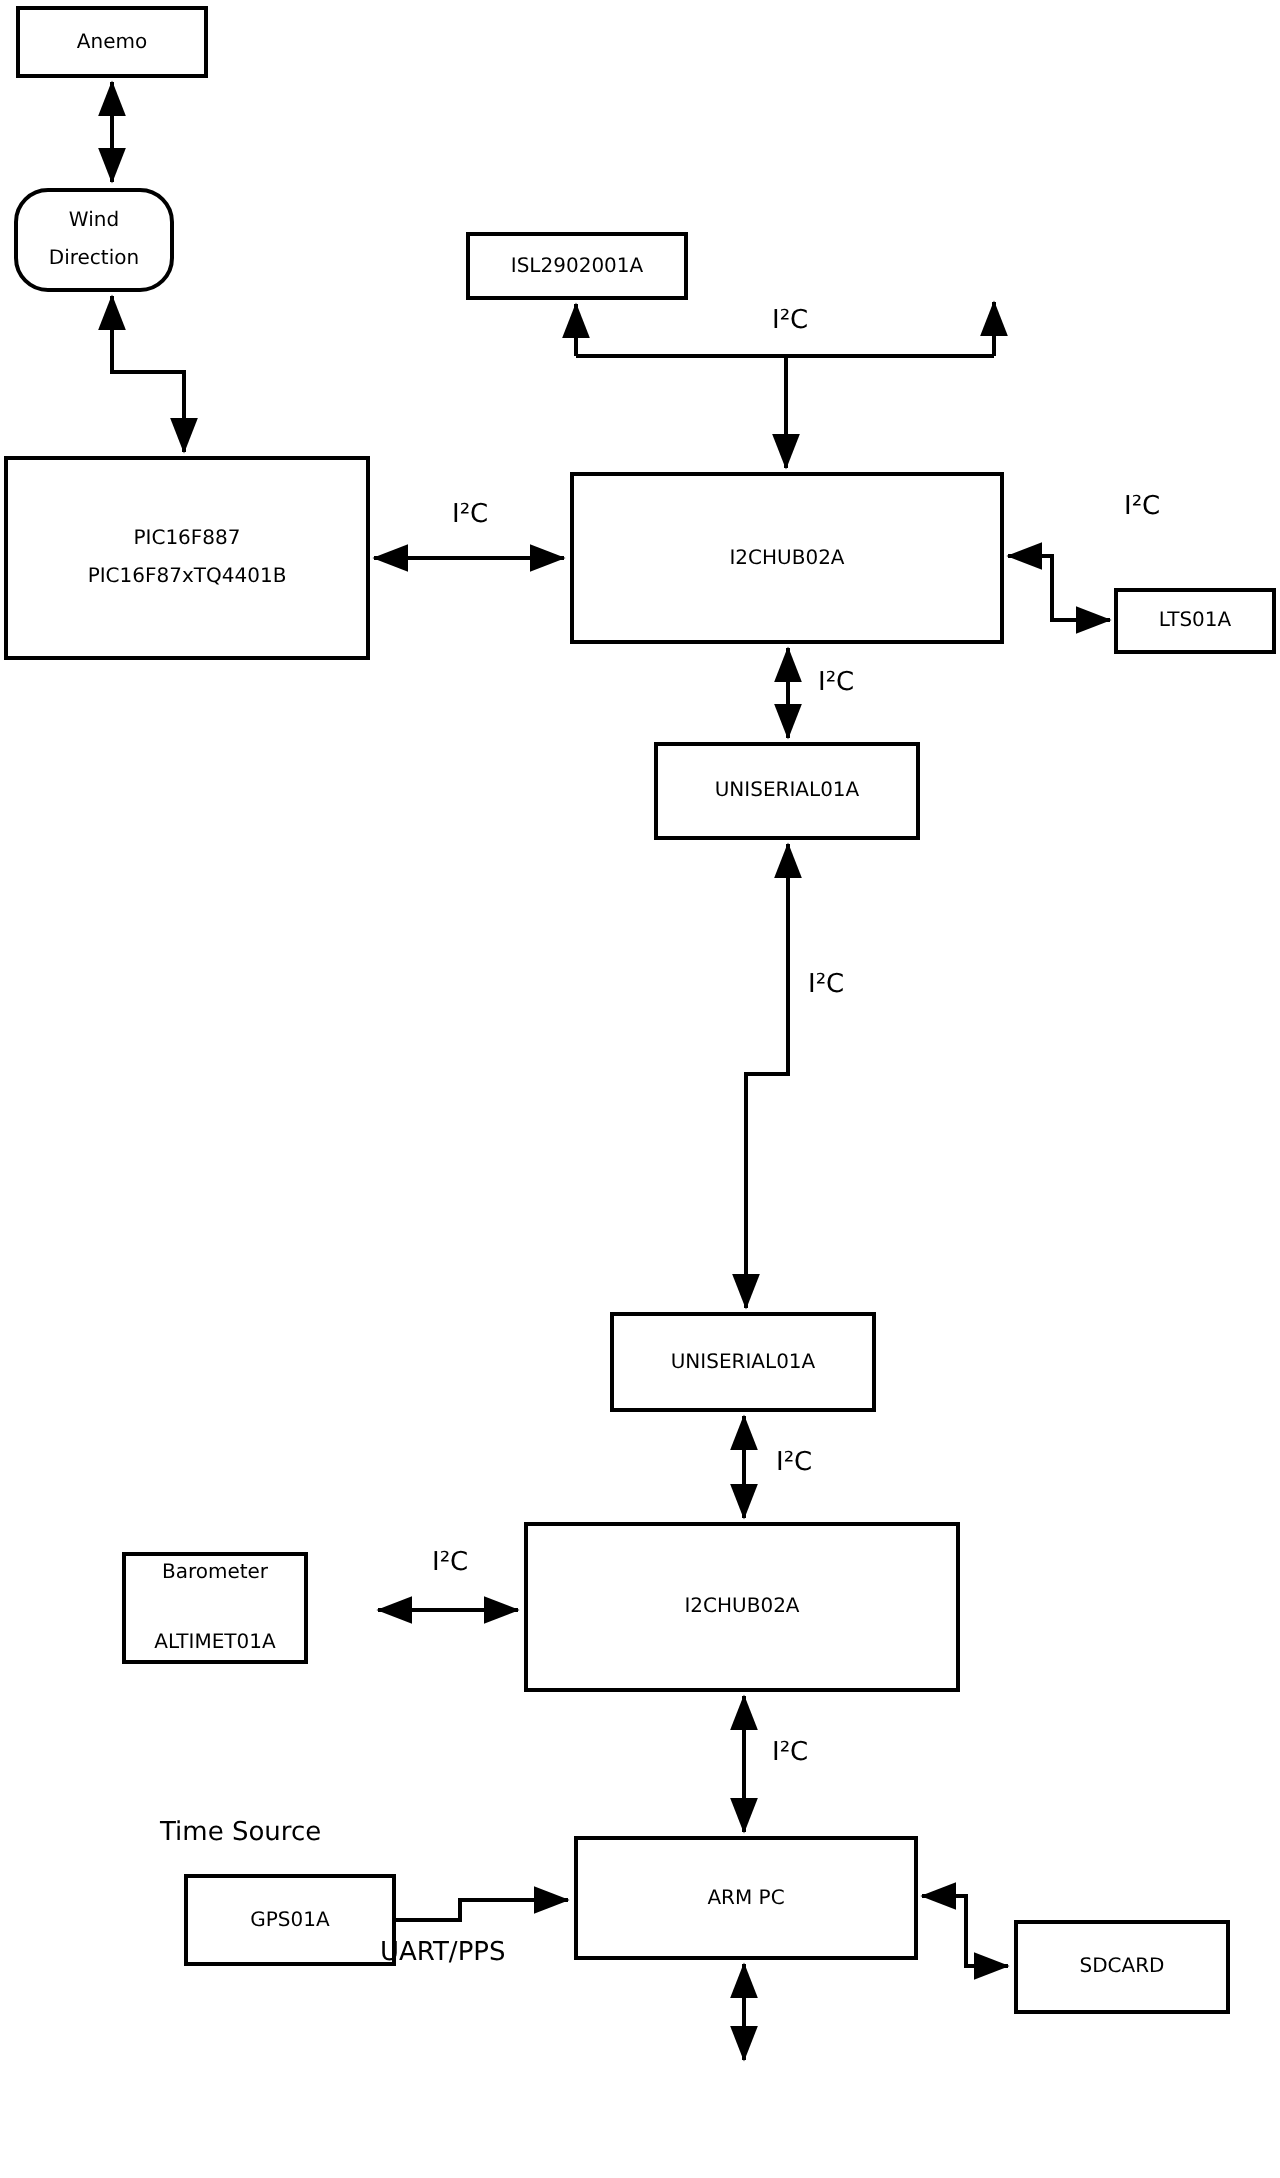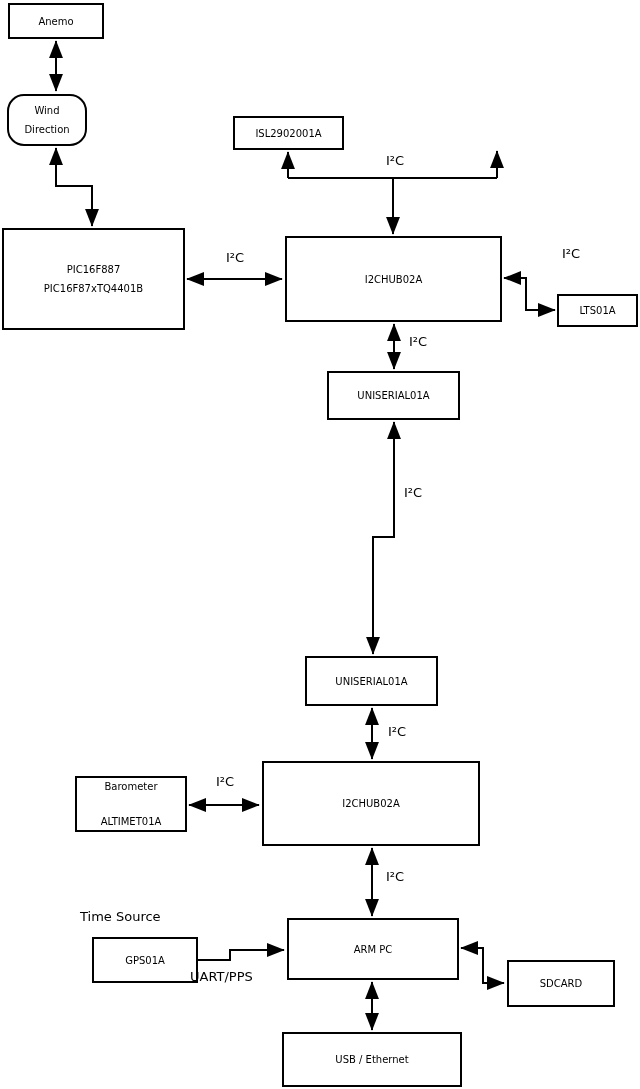--- a/index.html
+++ b/index.html
@@ -105,44 +105,41 @@
   </div>
 
   <div class="node" style="left:327px; top:371px; width:133px; height:49px;">
     <span>UNISERIAL01A</span>
   </div>
 
   <div class="node" style="left:305px; top:656px; width:133px; height:50px;">
     <span>UNISERIAL01A</span>
   </div>
 
-  <div class="node" style="left:75px; top:776px; width:112px; height:56px;gap:16px;">
+  <div class="node" style="left:61px; top:776px; width:93px; height:56px;gap:16px;">
     <span>Barometer</span>
     <span>ALTIMET01A</span>
   </div>
 
   <div class="node" style="left:262px; top:761px; width:218px; height:85px;">
     <span>I2CHUB02A</span>
   </div>
 
   <div class="node" style="left:67px; top:937px; width:106px; height:46px;margin-left:25px;">
     <span>GPS01A</span>
   </div>
 
   <div class="node" style="left:507px; top:960px; width:108px; height:47px;">
     <span>SDCARD</span>
   </div>
 
   <div class="node" style="left:287px; top:918px; width:172px; height:62px;">
     <span>ARM PC</span>
   </div>
 
-  <div class="node" style="left:282px; top:1032px; width:180px; height:55px;">
-    <span>USB / Ethernet</span>
-  </div>
 
   <span class="edge-label" style="left:386px; top:153px;">I²C</span>
 
   <span class="edge-label" style="left:226px; top:250px;">I²C</span>
 
   <span class="edge-label" style="left:562px; top:246px;">I²C</span>
 
   <span class="edge-label" style="left:409px; top:334px;">I²C</span>
 
   <span class="edge-label" style="left:404px; top:485px;">I²C</span>

